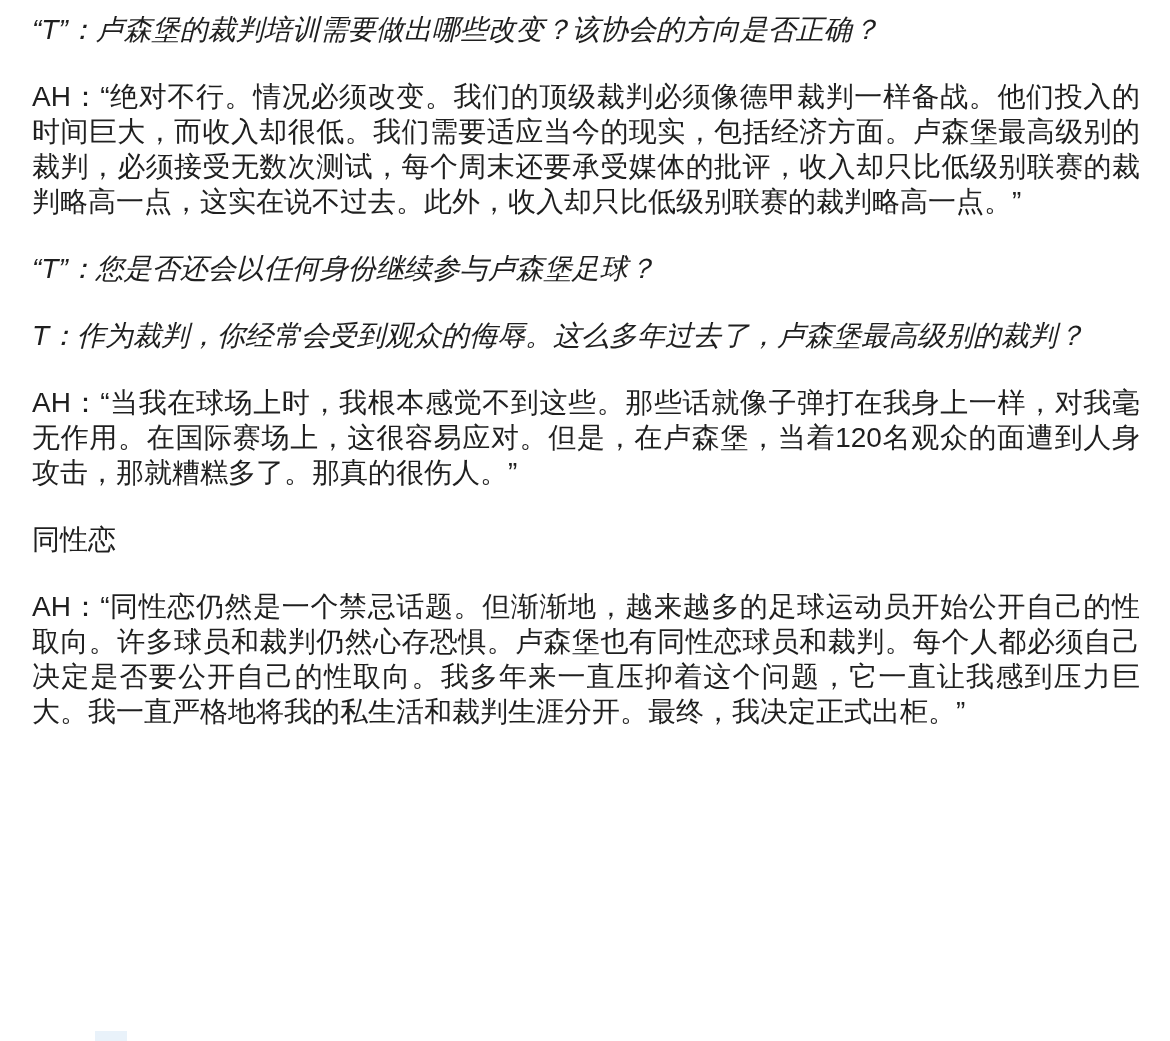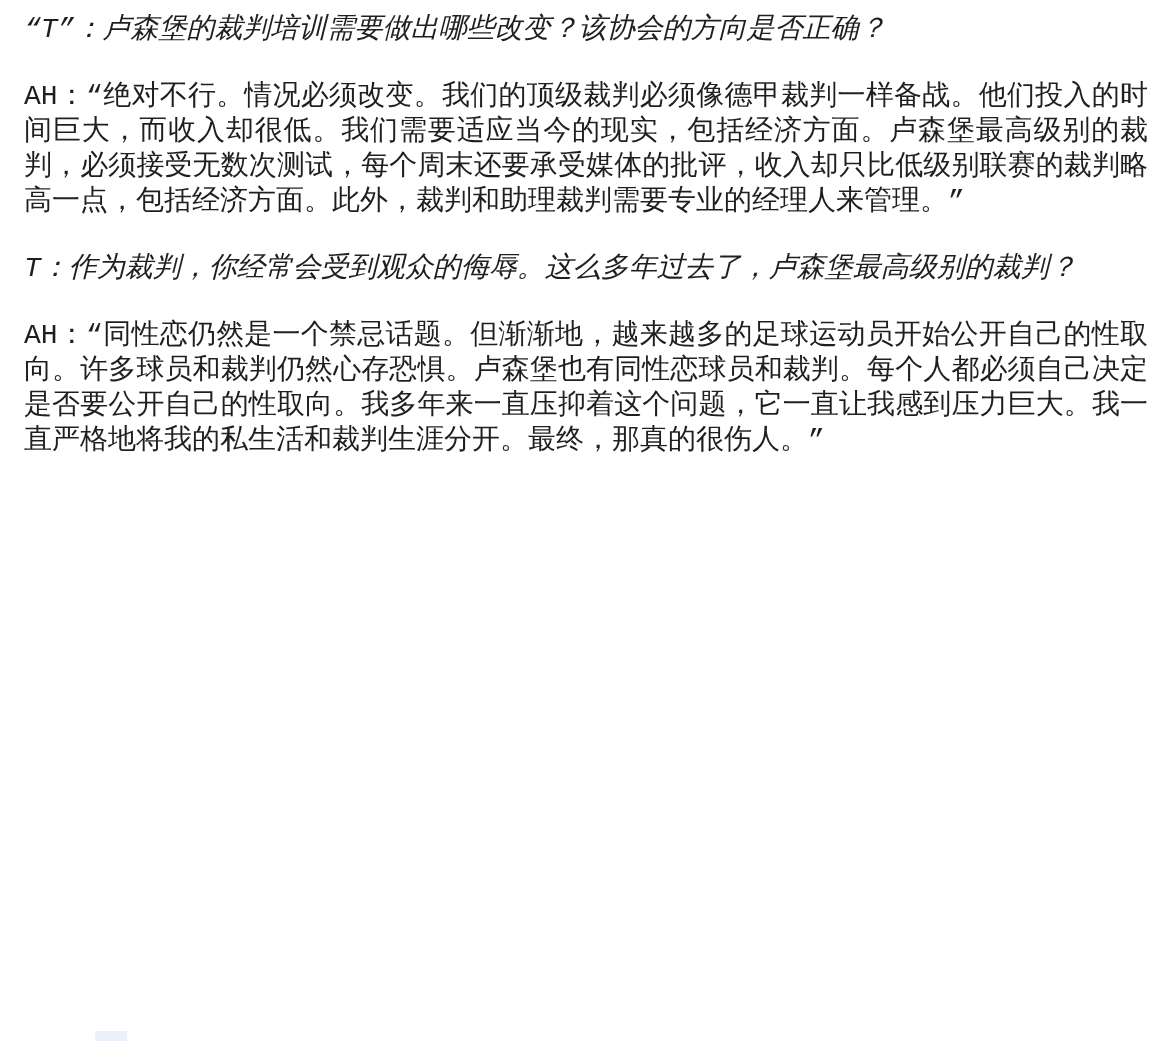--- a/index.html
+++ b/index.html
@@ -16,22 +16,21 @@
     padding: 12px 22px 0 24px;
     font-family: "Liberation Sans", sans-serif;
     font-size: 28px;
     line-height: 35px;
     color: #1f1f1f;
     letter-spacing: 0;
     text-align: justify;
     text-justify: inter-ideograph;
   }
   .article p {
-    margin: 32px 0;
-    font-family: Liberation Mono, monospace;
+    margin: 32px 8px;
   }
   .article p:first-child {
     margin-top: 0;
   }
   .question {
     font-style: italic;
   }
   .answer {
     font-style: normal;
   }
@@ -46,18 +45,21 @@
     width: 32px;
     height: 10px;
     background: #e9f2fa;
   }
 </style>
 </head>
 <body>
 
 <article class="article">
   <p class="question">“T”：卢森堡的裁判培训需要做出哪些改变？该协会的方向是否正确？</p>
-  <p class="answer">AH：“绝对不行。情况必须改变。我们的顶级裁判必须像德甲裁判一样备战。他们投入的时间巨大，而收入却很低。我们需要适应当今的现实，包括经济方面。卢森堡最高级别的裁判，必须接受无数次测试，每个周末还要承受媒体的批评，收入却只比低级别联赛的裁判略高一点，包括经济方面。此外，裁判和助理裁判需要专业的经理人来管理。”</p>
+  <p class="answer">AH：“绝对不行。情况必须改变。我们的顶级裁判必须像德甲裁判一样备战。他们投入的时间巨大，而收入却很低。我们需要适应当今的现实，包括经济方面。卢森堡最高级别的裁判，必须接受无数次测试，每个周末还要承受媒体的批评，收入却只比低级别联赛的裁判略高一点，这实在说不过去。此外，收入却只比低级别联赛的裁判略高一点。”</p>
+  <p class="question">“T”：您是否还会以任何身份继续参与卢森堡足球？</p>
   <p class="question">T：作为裁判，你经常会受到观众的侮辱。这么多年过去了，卢森堡最高级别的裁判？</p>
-  <p class="answer">AH：“同性恋仍然是一个禁忌话题。但渐渐地，越来越多的足球运动员开始公开自己的性取向。许多球员和裁判仍然心存恐惧。卢森堡也有同性恋球员和裁判。每个人都必须自己决定是否要公开自己的性取向。我多年来一直压抑着这个问题，它一直让我感到压力巨大。我一直严格地将我的私生活和裁判生涯分开。最终，那真的很伤人。”</p>
+  <p class="answer">AH：“当我在球场上时，我根本感觉不到这些。那些话就像子弹打在我身上一样，对我毫无作用。在国际赛场上，这很容易应对。但是，在卢森堡，当着120名观众的面遭到人身攻击，那就糟糕多了。那真的很伤人。”</p>
+  <p class="section-heading">同性恋</p>
+  <p class="answer">AH：“同性恋仍然是一个禁忌话题。但渐渐地，越来越多的足球运动员开始公开自己的性取向。许多球员和裁判仍然心存恐惧。卢森堡也有同性恋球员和裁判。每个人都必须自己决定是否要公开自己的性取向。我多年来一直压抑着这个问题，它一直让我感到压力巨大。我一直严格地将我的私生活和裁判生涯分开。最终，我决定正式出柜。”</p>
 </article>
 
 <div class="bottom-artifact"></div>
 
 </body></html>

